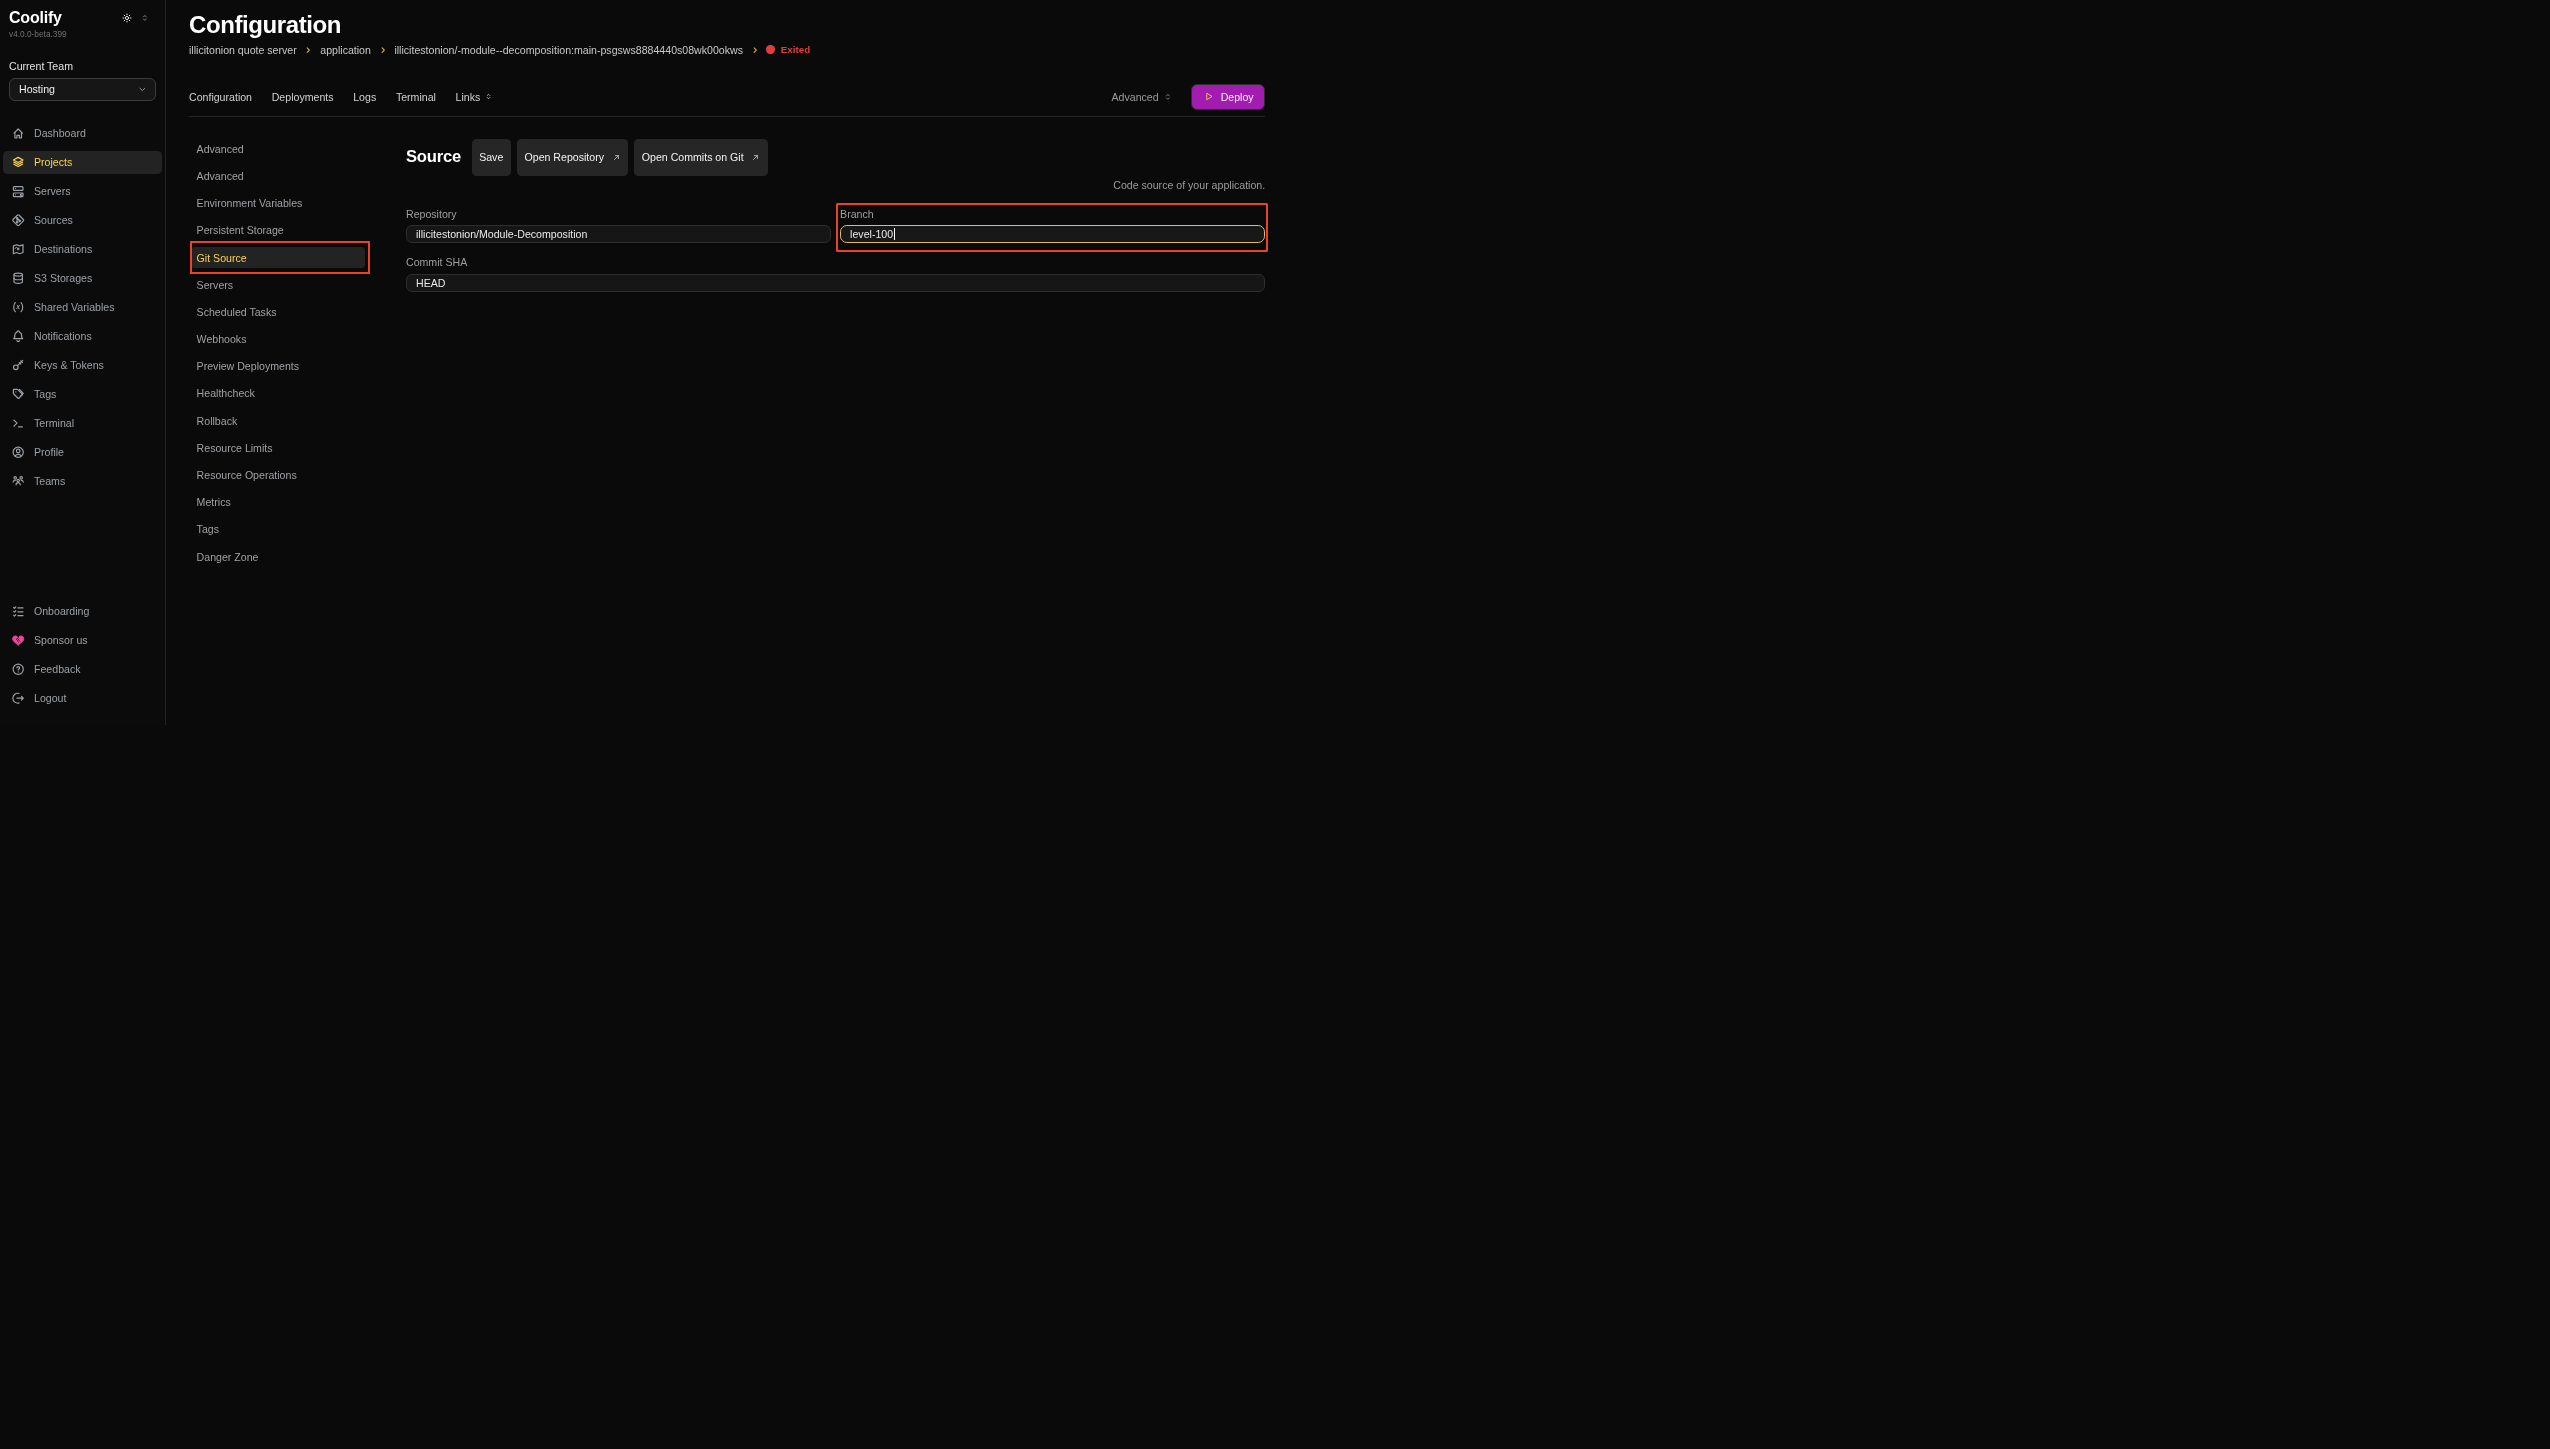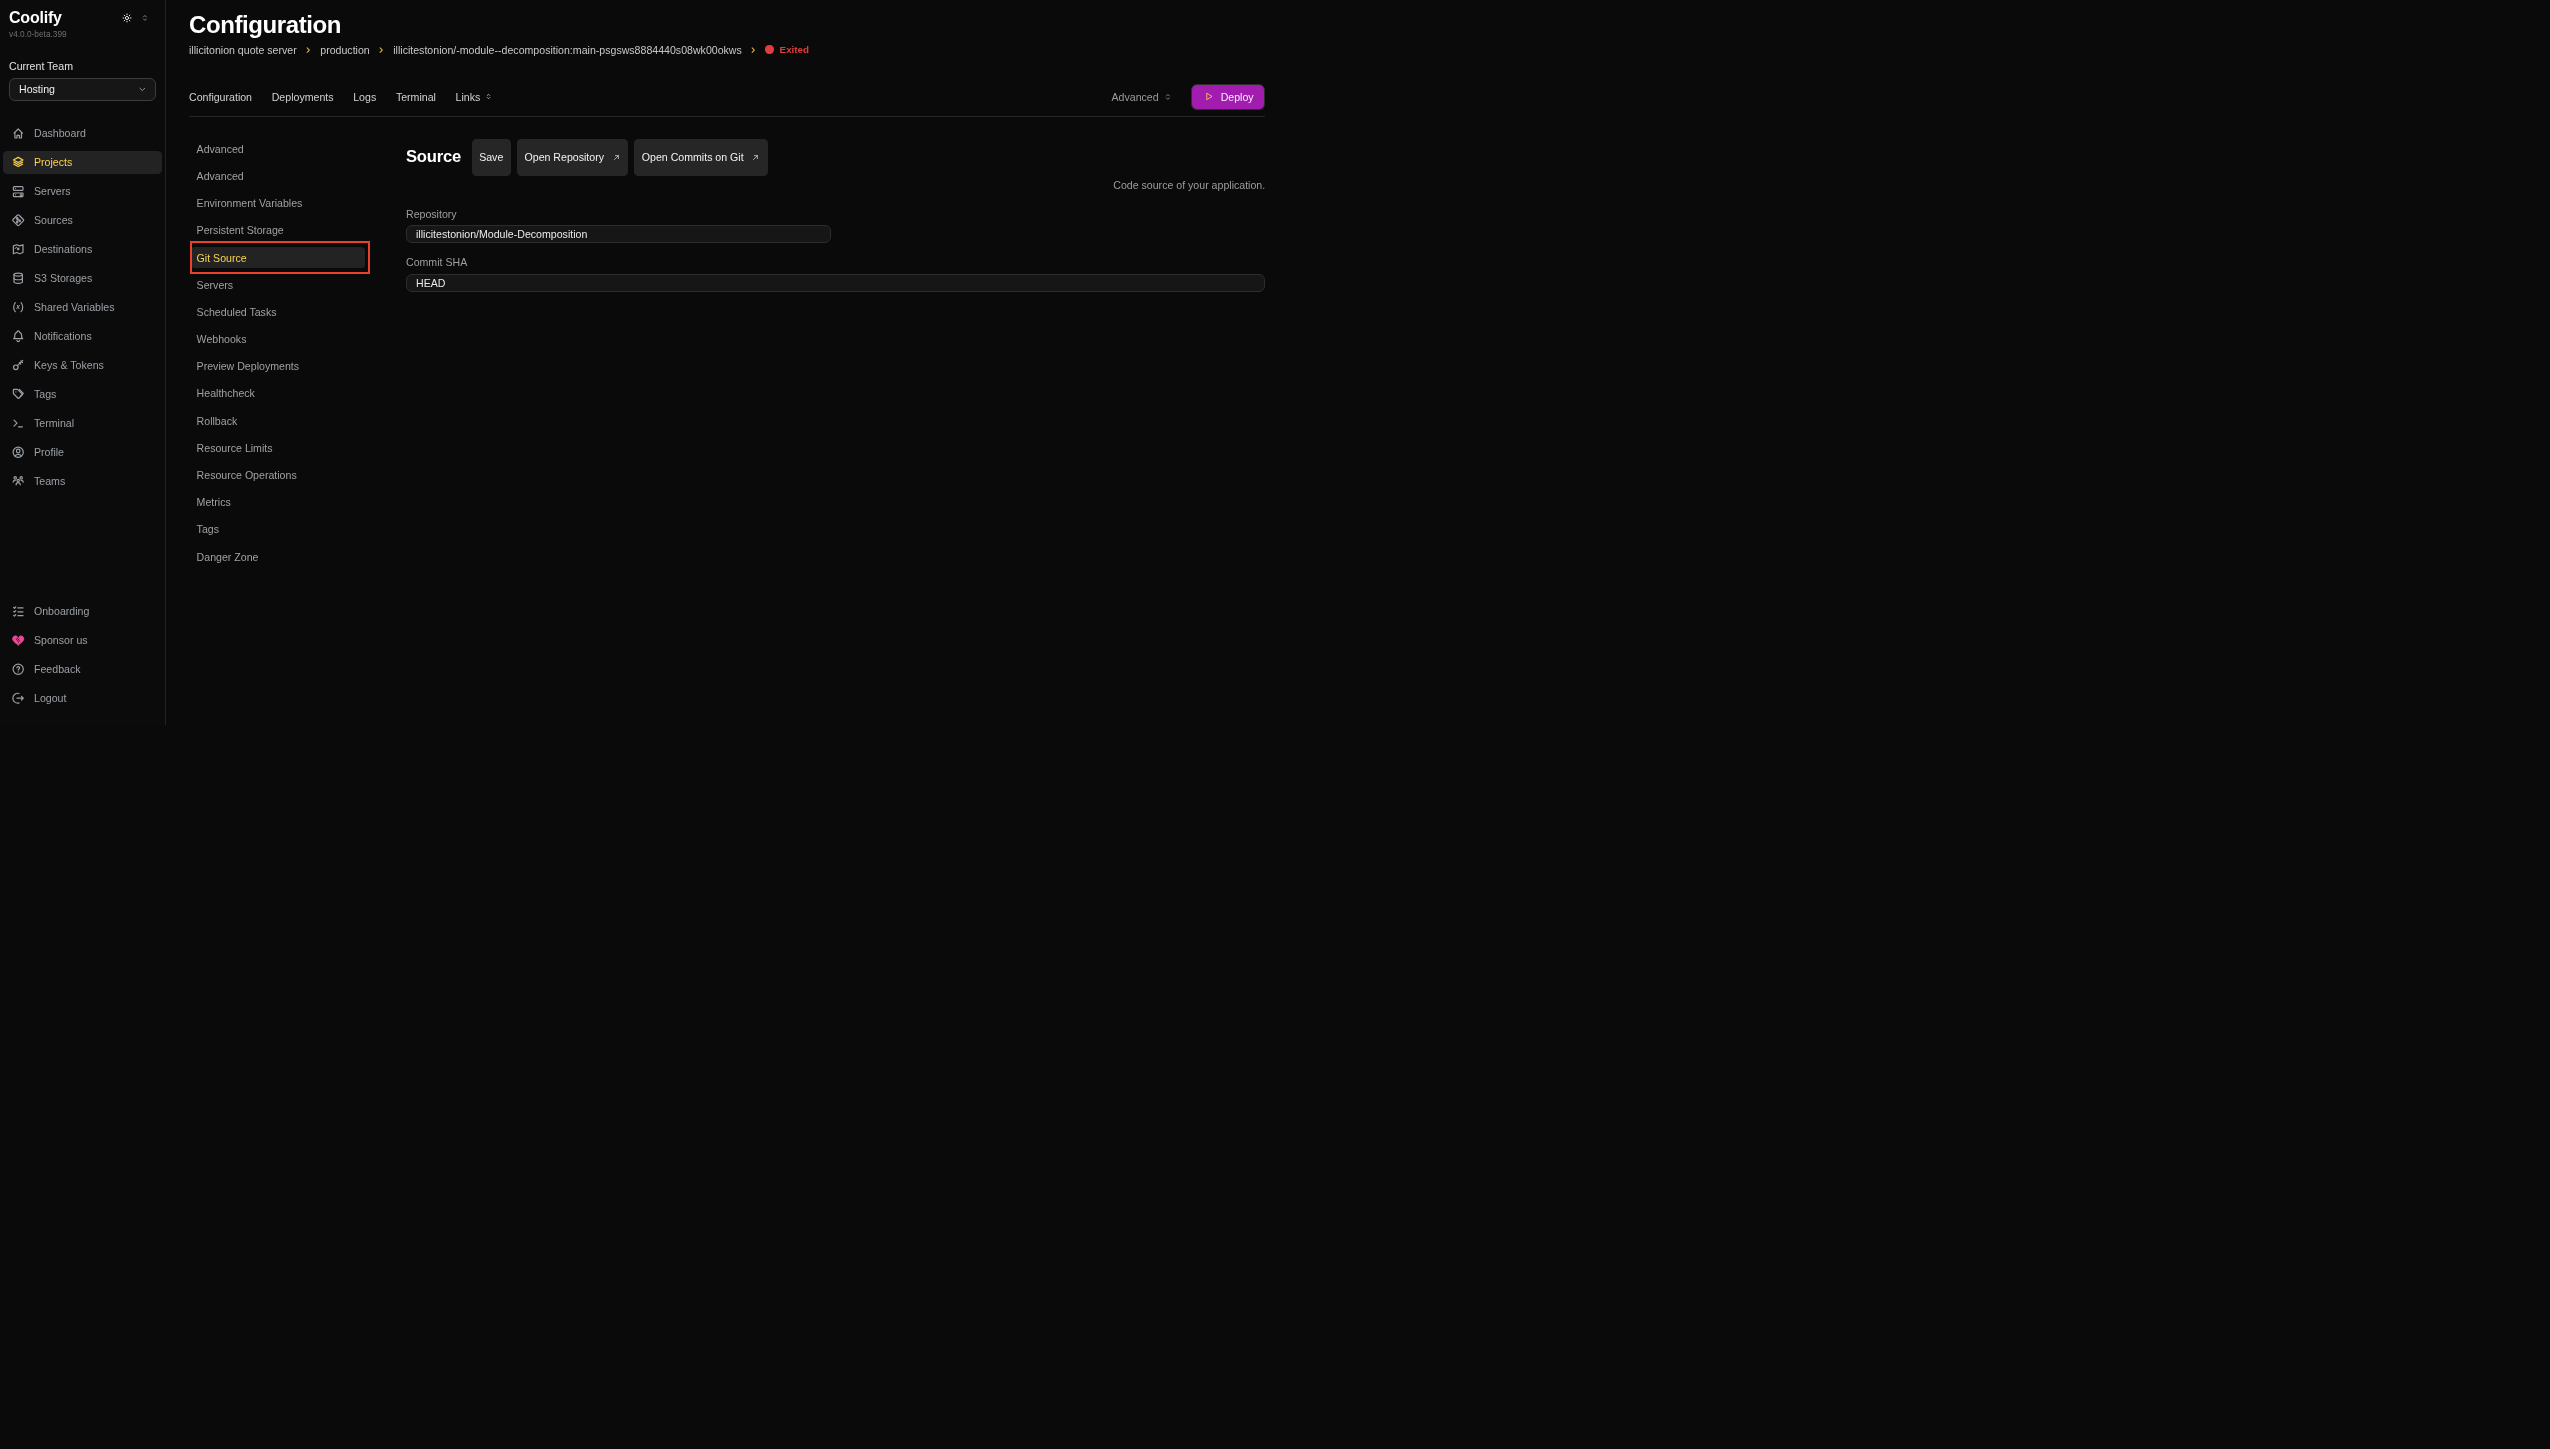--- a/index.html
+++ b/index.html
@@ -332,21 +332,21 @@
 
     <h1 class="page-title">Configuration</h1>
 
     <div class="breadcrumb">
       <span>illicitonion quote server</span>
       <span class="icon crumb-sep">
           <svg viewBox="0 0 24 24">
             <path d="M9 5.5l6.5 6.5L9 18.5"></path>
           </svg>
         </span>
-      <span>production</span>
+      <span>application</span>
       <span class="icon crumb-sep">
           <svg viewBox="0 0 24 24">
             <path d="M9 5.5l6.5 6.5L9 18.5"></path>
           </svg>
         </span>
       <span>illicitestonion/-module--decomposition:main-psgsws8884440s08wk00okws</span>
       <span class="icon crumb-sep">
           <svg viewBox="0 0 24 24">
             <path d="M9 5.5l6.5 6.5L9 18.5"></path>
           </svg>
@@ -483,20 +483,28 @@
               </span>
           </button>
         </div>
         <p class="form-desc">Code source of your application.</p>
 
         <div class="field-grid">
           <div class="field">
             <label>Repository</label>
             <input class="tinput" type="text" value="illicitestonion/Module-Decomposition" style="">
           </div>
+          <div class="field branch">
+            <label>Branch</label>
+            <div class="tinput focused">
+              <span>level-100</span>
+              <span class="caret"></span>
+            </div>
+            <span class="ring branch"></span>
+          </div>
         </div>
 
         <div class="field sha">
           <label>Commit SHA</label>
           <input class="tinput" type="text" value="HEAD" style="">
         </div>
       </section>
     </div>
   </main>
 </div>

